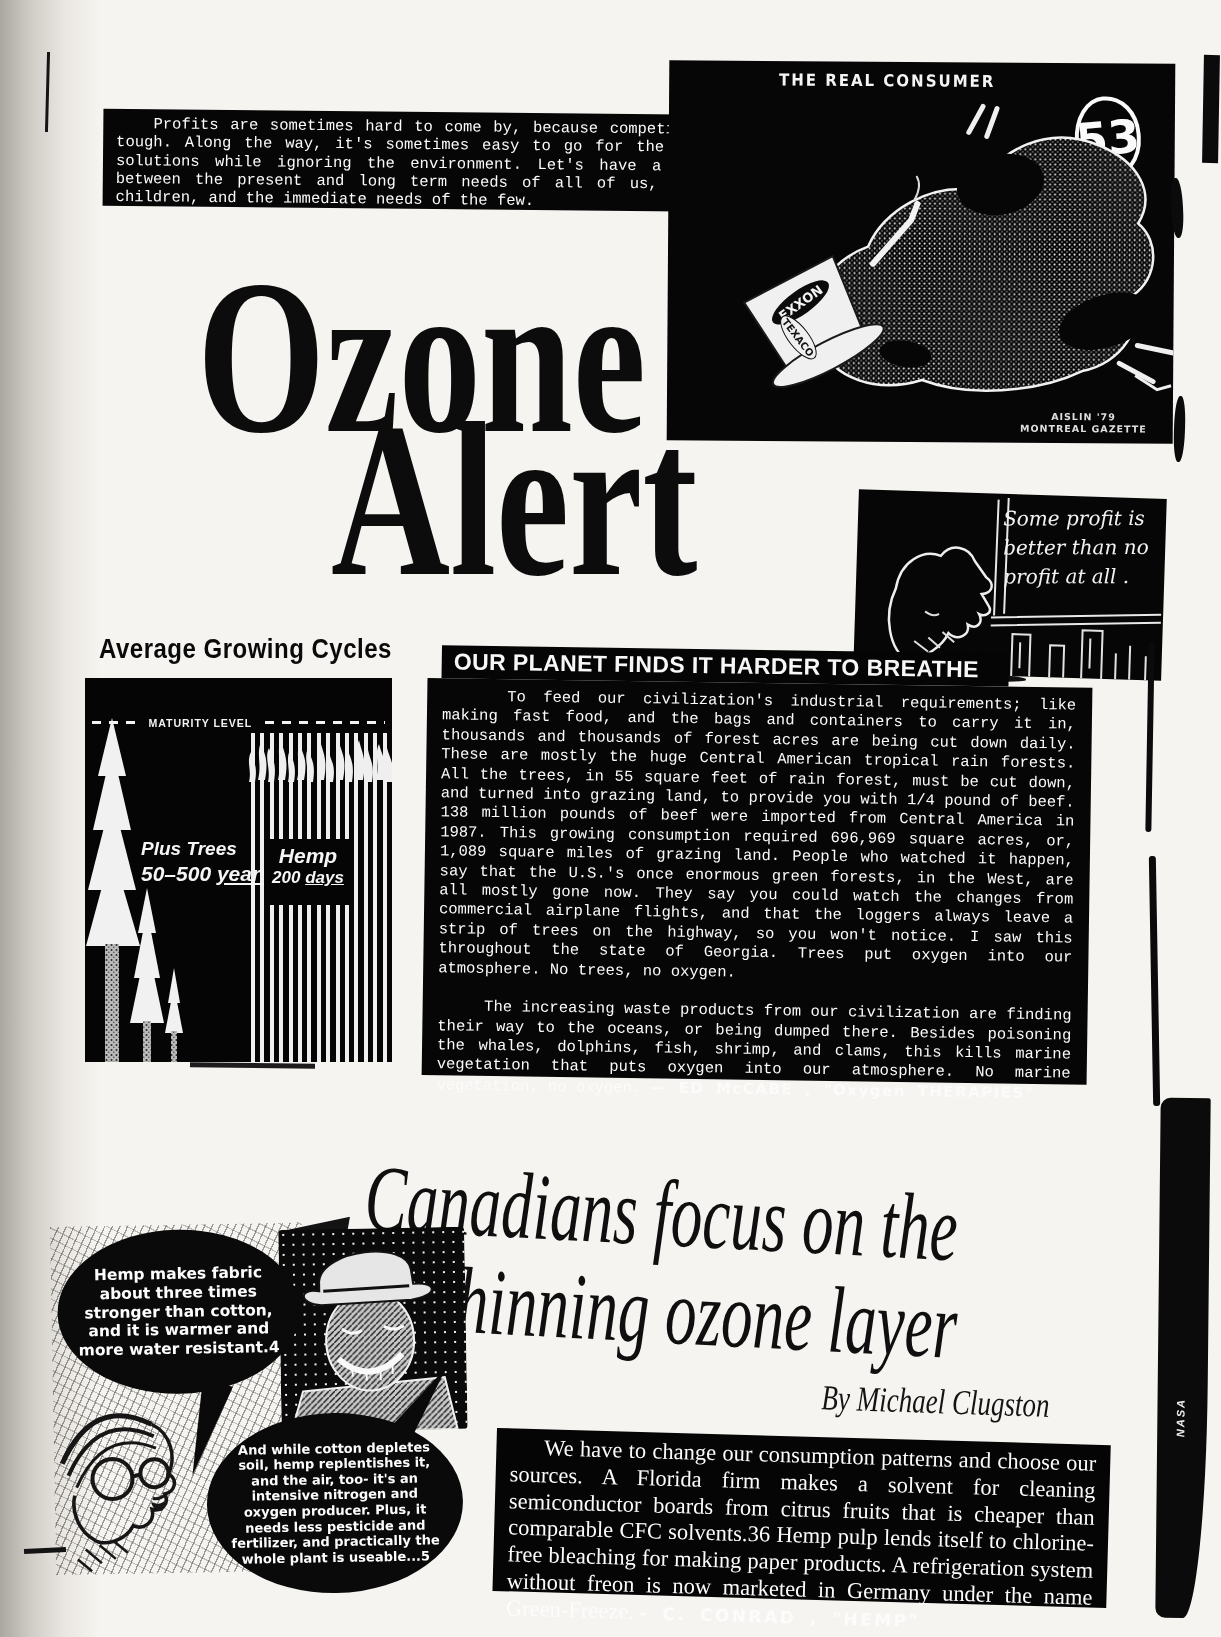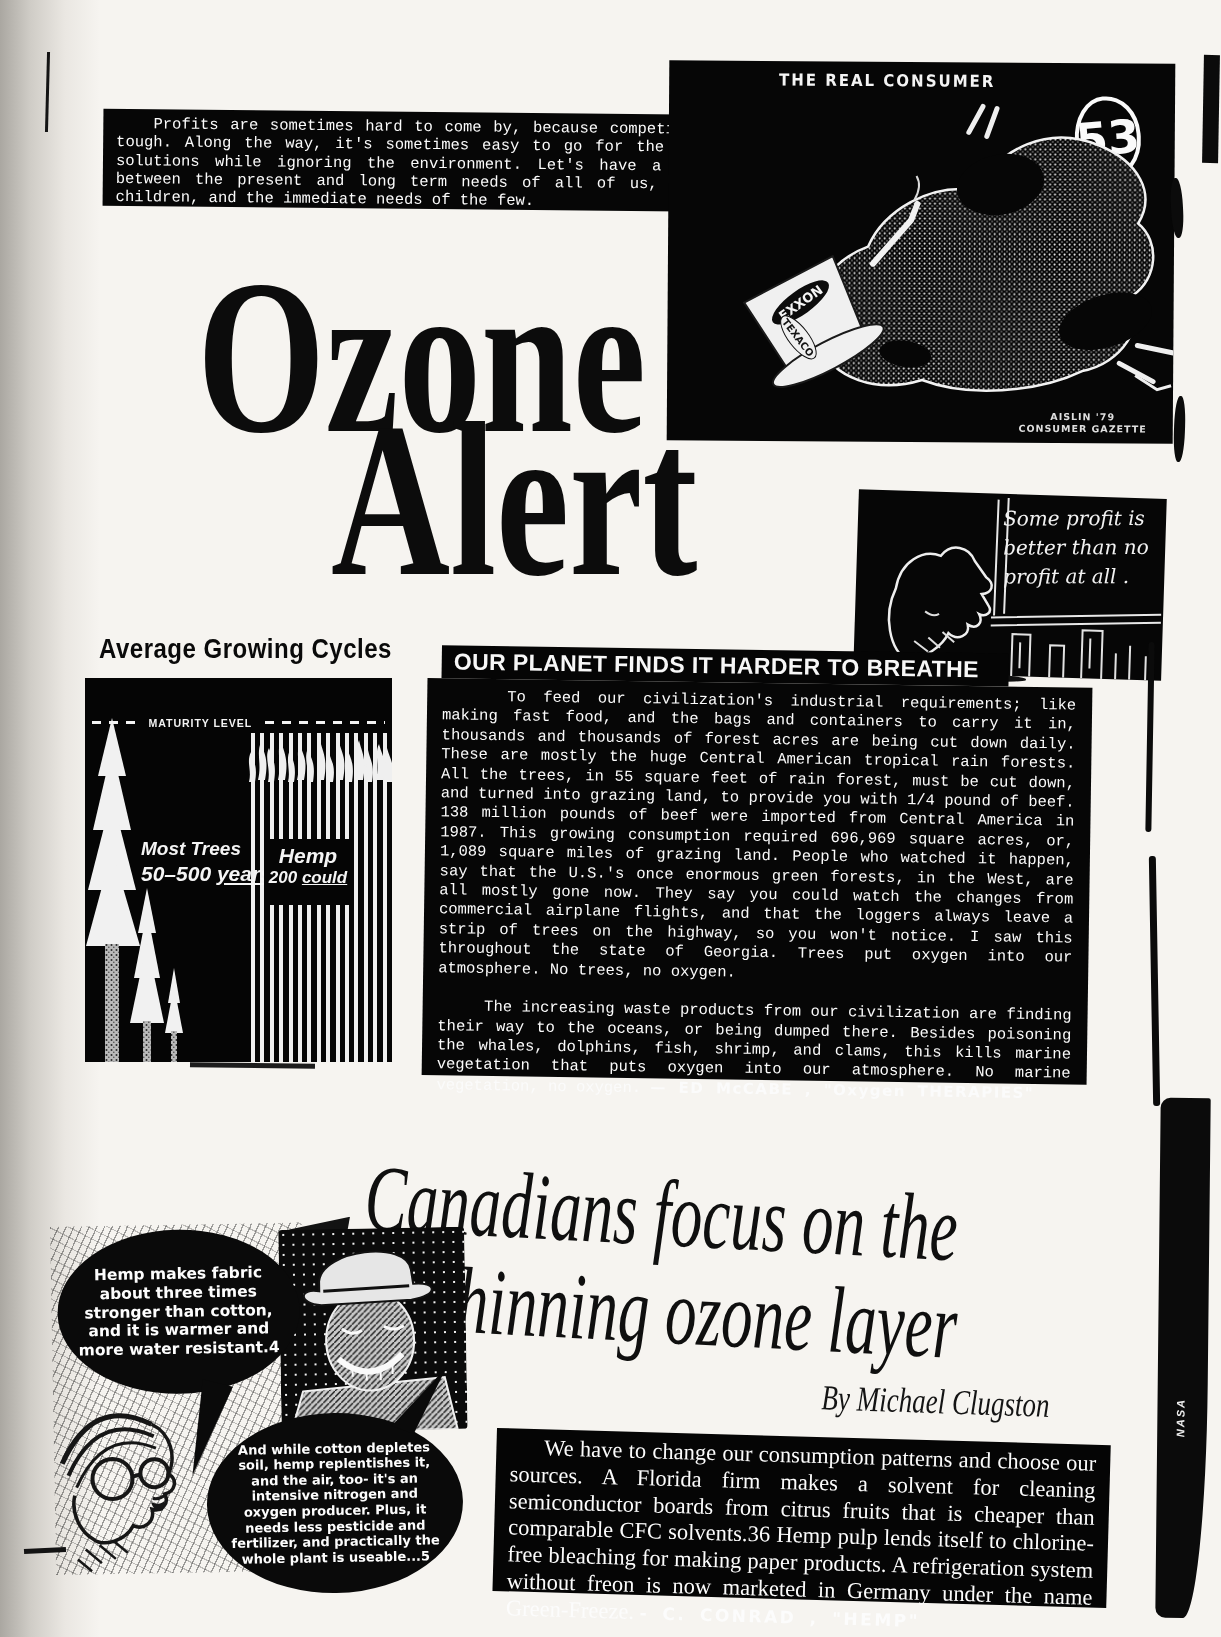--- a/index.html
+++ b/index.html
@@ -153,21 +153,21 @@
         <ellipse cx="146" cy="236" rx="34" ry="12" fill="#0c0c0c" transform="rotate(-8 146 236)"></ellipse>
         <text x="146" y="241" fill="#f5f5f5" font-size="13" font-weight="bold" text-anchor="middle" font-family="DejaVu Sans" transform="rotate(-8 146 236)">EXXON</text>
         <ellipse cx="128" cy="266" rx="26" ry="10" fill="#f0f0f0" stroke="#111" transform="rotate(80 128 266)"></ellipse>
         <text x="128" y="270" fill="#141414" font-size="10" font-weight="bold" text-anchor="middle" font-family="DejaVu Sans" transform="rotate(80 128 266)">TEXACO</text>
       </g>
       <path d="M205,202 l38,-44 M243,158 l6,-16" stroke="#f2f2f2" stroke-width="6" stroke-linecap="round"></path>
       <path d="M246,138 q8,-14 2,-24" stroke="#dadada" stroke-width="2" fill="none"></path>
     </svg>
     <div class="signature">
       <div>AISLIN '79</div>
-      <div>CONSUMER GAZETTE</div>
+      <div>MONTREAL GAZETTE</div>
     </div>
   </div>
 
   <div class="abs big-title title1">Ozone</div>
   <div class="abs big-title title2">Alert</div>
 
   <div class="abs profit">
     <svg width="308" height="182" viewBox="0 0 308 182" style="position:absolute;left:0;top:0;">
       <path d="M55,170 C35,160 28,125 40,98 C44,70 66,58 84,64 C94,50 112,54 118,68 L130,84 C140,91 136,100 126,101 L133,112 C138,119 131,124 124,121 C129,130 122,137 113,132 C116,143 103,149 94,141 C88,156 70,166 55,170 Z" fill="none" stroke="#eeeeee" stroke-width="2.5"></path>
       <path d="M70,120 q8,6 14,2 M60,150 l14,10 M74,146 l12,10 M88,140 l12,10" stroke="#dedede" stroke-width="2" fill="none"></path>
@@ -217,26 +217,26 @@
       <rect x="20" y="266" width="14" height="118" fill="url(#speck)"></rect>
       <rect x="58" y="343" width="8" height="41" fill="url(#speck)"></rect>
       <rect x="86" y="353" width="6" height="31" fill="url(#speck)"></rect>
     </svg>
     <div class="maturity-row">
       <div class="dash dash-l"></div>
       <div class="maturity-label">MATURITY LEVEL</div>
       <div class="dash dash-r"></div>
     </div>
     <div class="chart-label most-trees">
-      <div>Most Trees</div>
+      <div>Plus Trees</div>
       <div class="v"><span>50–500 </span><span class="u">years</span></div>
     </div>
     <div class="chart-label hemp-lab">
       <div>Hemp</div>
-      <span class="v"><span>200 </span><span class="u">could</span></span>
+      <span class="v"><span>200 </span><span class="u">days</span></span>
     </div>
   </div>
   <div class="abs chart-shadow"></div>
 
   <div class="abs breathe">
     <div class="breathe-bar">OUR PLANET FINDS IT HARDER TO BREATHE</div>
     <div class="mono-box breathe-box">
       <p class="p1">To feed our civilization's industrial requirements; like making fast food, and the bags and containers to carry it in, thousands and thousands of forest acres are being cut down daily. These are mostly the huge Central American tropical rain forests. All the trees, in 55 square feet of rain forest, must be cut down, and turned into grazing land, to provide you with 1/4 pound of beef. 138 million pounds of beef were imported from Central America in 1987. This growing consumption required 696,969 square acres, or, 1,089 square miles of grazing land. People who watched it happen, say that the U.S.'s once enormous green forests, in the West, are all mostly gone now. They say you could watch the changes from commercial airplane flights, and that the loggers always leave a strip of trees on the highway, so you won't notice. I saw this throughout the state of Georgia. Trees put oxygen into our atmosphere. No trees, no oxygen.</p>
       <p class="p2"><span>The increasing waste products from our civilization are finding their way to the oceans, or being dumped there. Besides poisoning the whales, dolphins, fish, shrimp, and clams, this kills marine vegetation that puts oxygen into our atmosphere. No marine vegetation, no oxygen.</span>
         <span class="hand">— ED McCABE , "Oxygen THERAPIES"</span></p>

